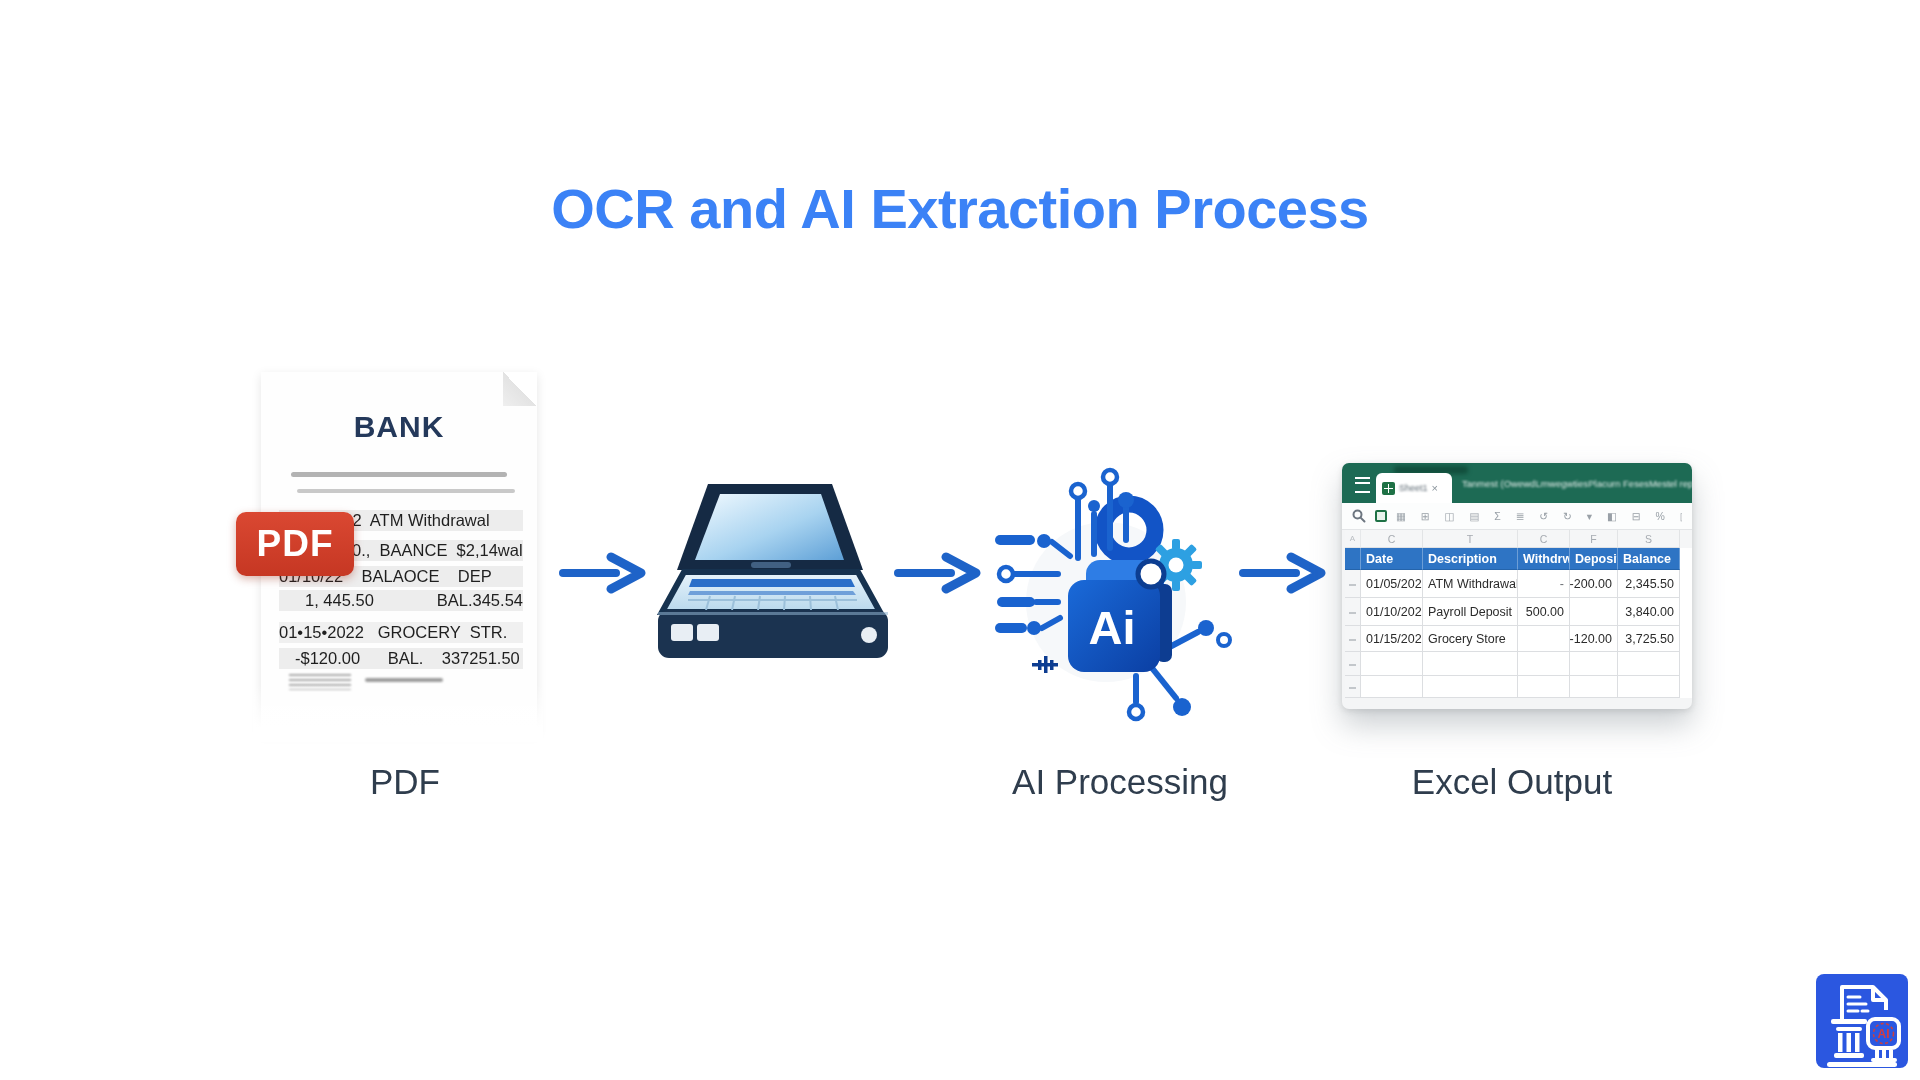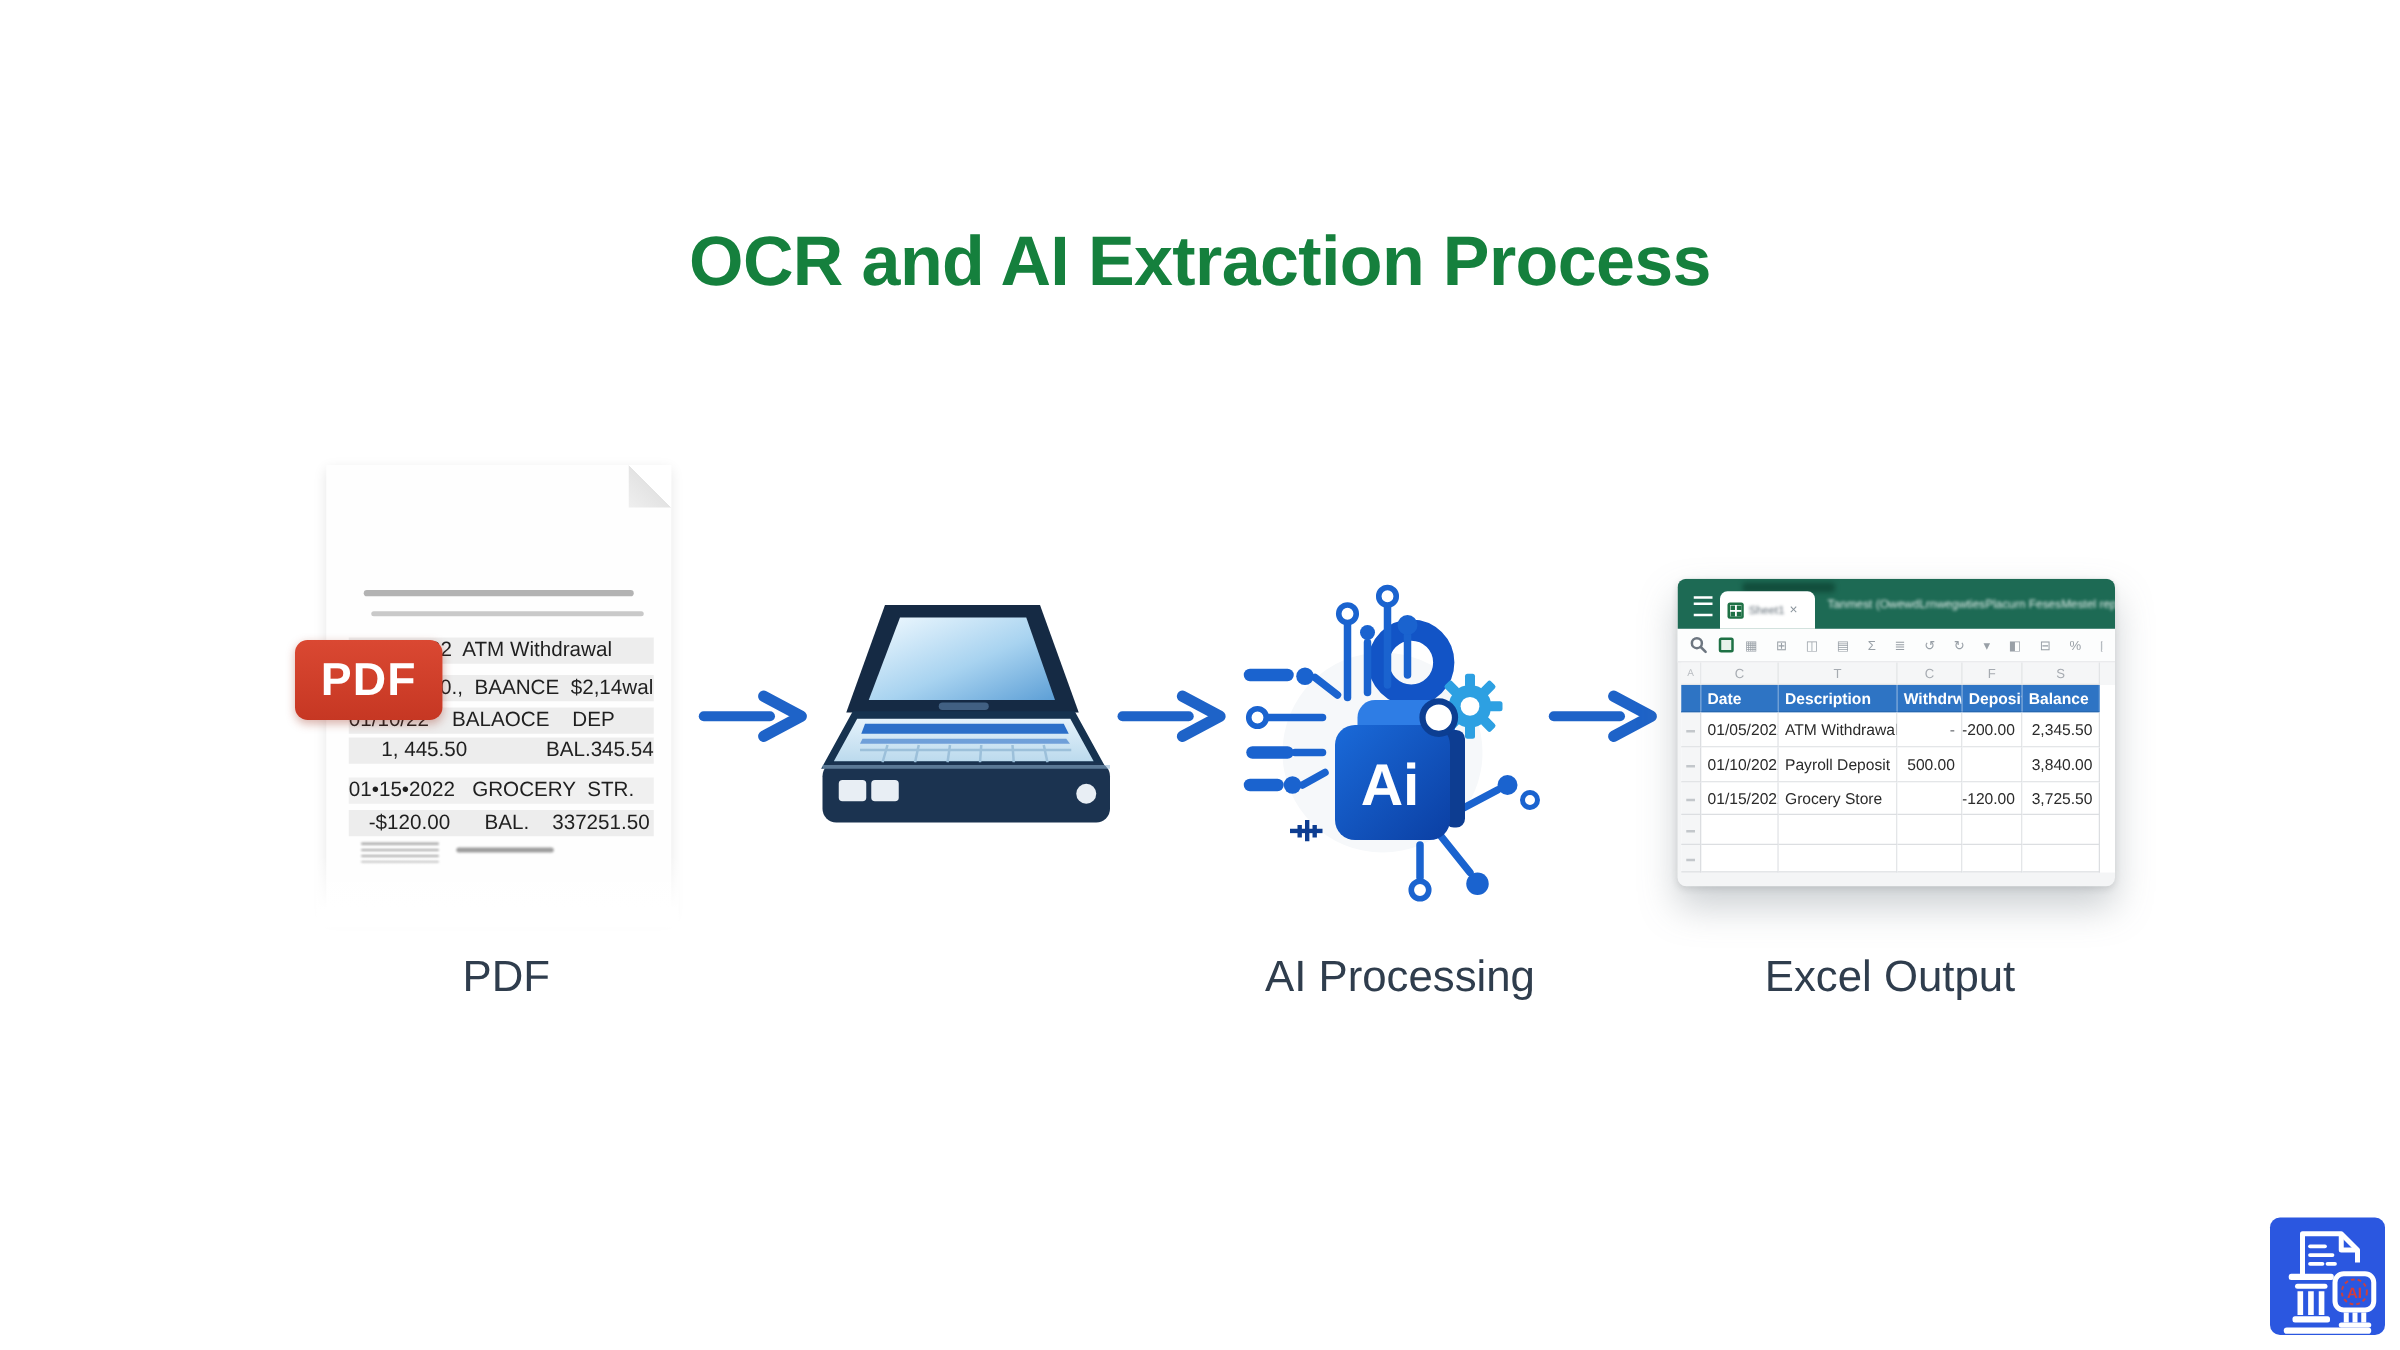--- a/index.html
+++ b/index.html
@@ -1,21 +1,21 @@
 <!DOCTYPE html>
 <html><head>
 <meta charset="utf-8">
 <style>
   html,body{margin:0;padding:0;background:#ffffff;}
   .canvas{position:relative;width:1920px;height:1080px;background:#ffffff;overflow:hidden;
           font-family:"Liberation Sans",sans-serif;}
 
   
   .title{position:absolute;top:176px;left:0;width:100%;text-align:center;
-         font-size:56px;font-weight:bold;color:#15803d;letter-spacing:-0.5px;}
+         font-size:56px;font-weight:bold;color:#3b82f6;letter-spacing:-0.5px;}
 
   
   .step-label{position:absolute;top:762px;transform:translateX(-50%);
               font-size:35px;color:#2f3d4d;white-space:nowrap;}
 
   
   .doc{position:absolute;left:261px;top:372px;width:276px;height:360px;background:#fefefe;
        box-shadow:0 3px 10px rgba(0,0,0,.10);}
   .doc-fold{position:absolute;top:0;right:0;width:34px;height:34px;
             background:linear-gradient(to bottom left,#ffffff 50%,#e3e3e3 50%,#efefef 100%);}
@@ -107,20 +107,21 @@
 </style>
 </head>
 <body>
 
 <div class="canvas">
 
   <div class="title">OCR and AI Extraction Process</div>
 
   <div class="doc">
     <div class="doc-fold"></div>
+    <div class="doc-bank">BANK</div>
     <div class="doc-rule r1"></div>
     <div class="doc-rule r2"></div>
     <div class="doc-line dl1"><span>01/05/2022  ATM Withdrawal</span><span class="r"></span></div>
     <div class="doc-line dl2"><span>-$200.,  BAANCE  $2,14wal</span><span class="r"></span></div>
     <div class="doc-line dl3"><span>01/10/22    BALAOCE    DEP</span><span class="r"></span></div>
     <div class="doc-line dl4"><span>1, 445.50</span><span class="r">BAL.345.54</span></div>
     <div class="doc-line dl5"><span>01•15•2022   GROCERY  STR.</span><span class="r"></span></div>
     <div class="doc-line dl6"><span>-$120.00      BAL.    337251.50</span><span class="r"></span></div>
     <div class="doc-smudge1"></div>
     <div class="doc-smudge2"></div>

